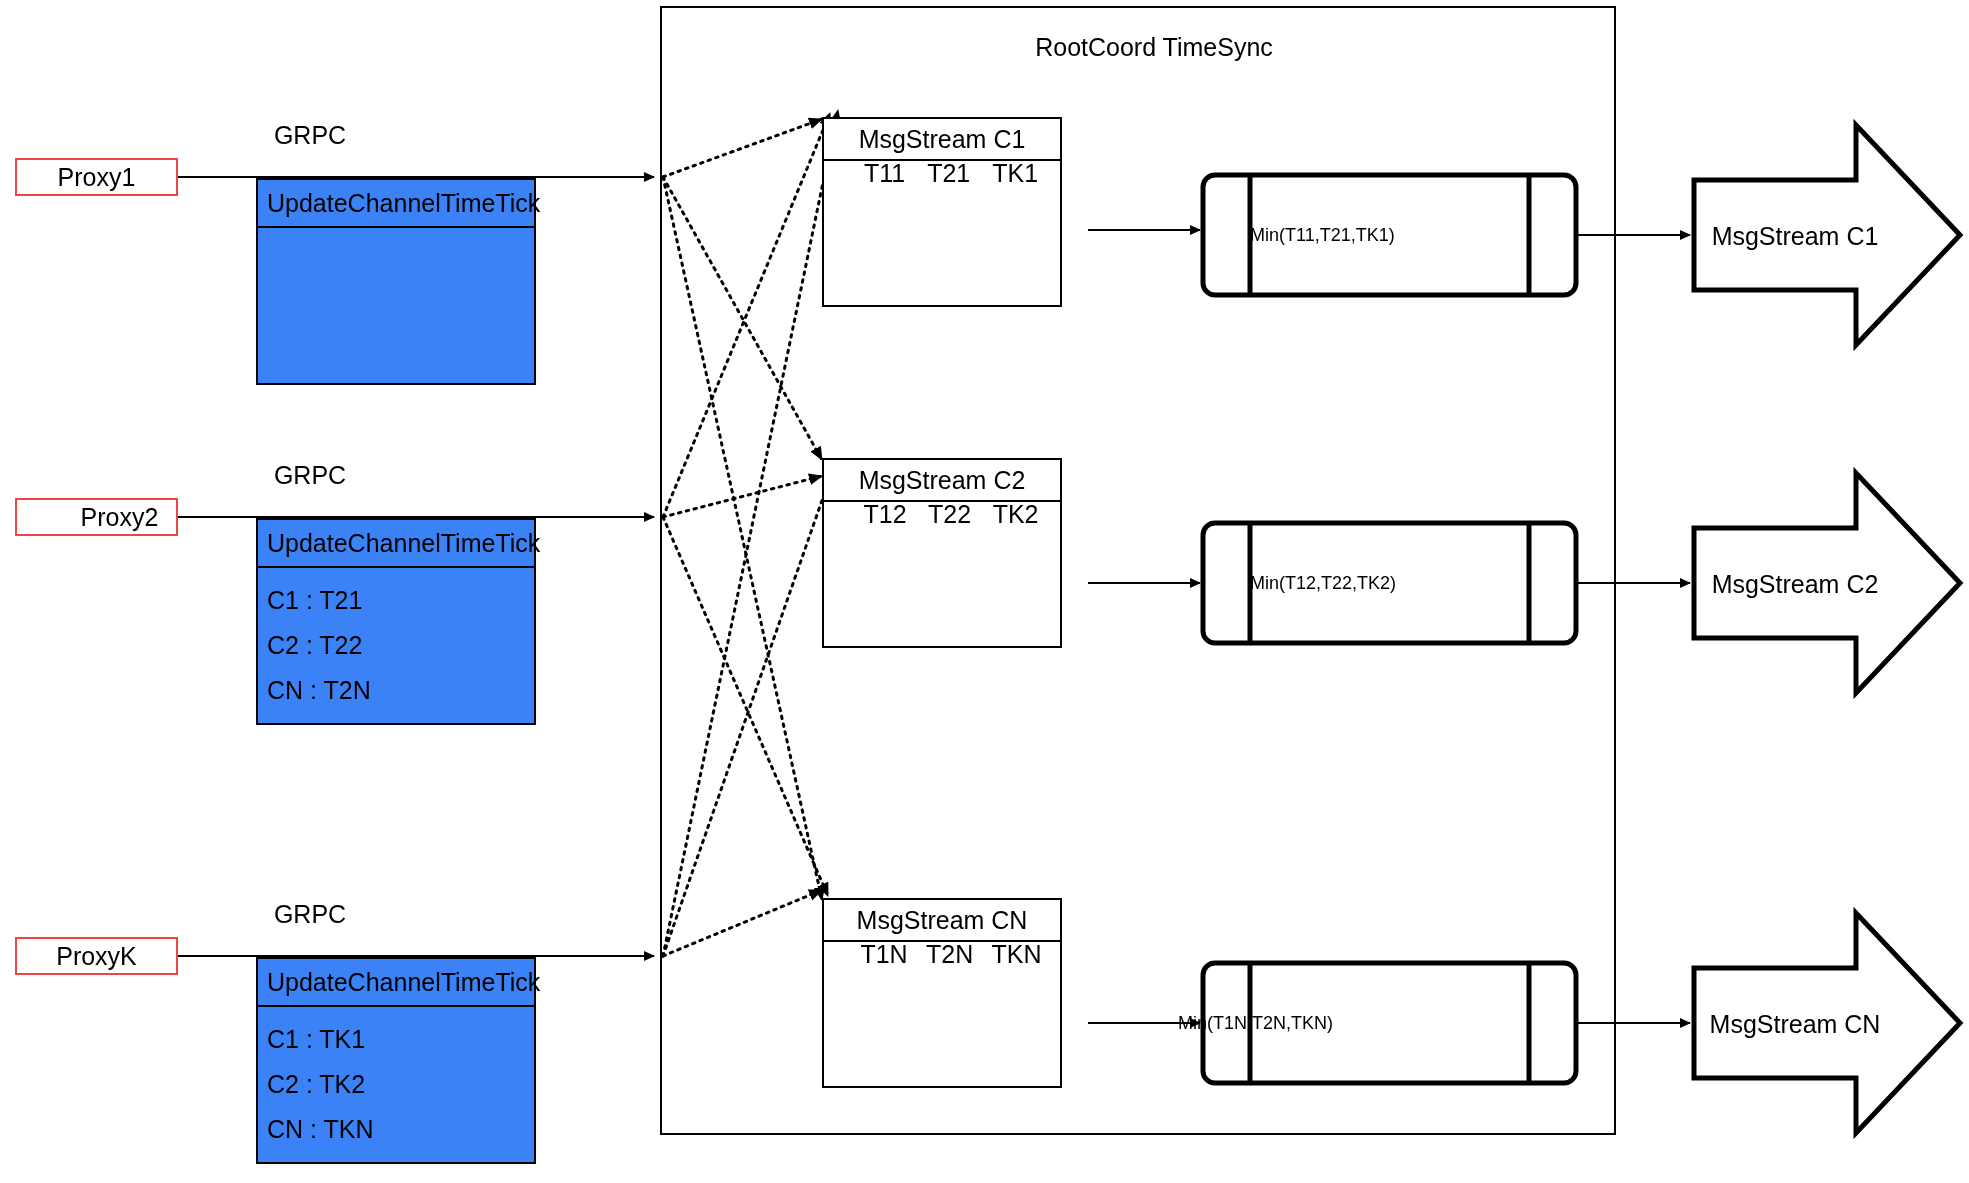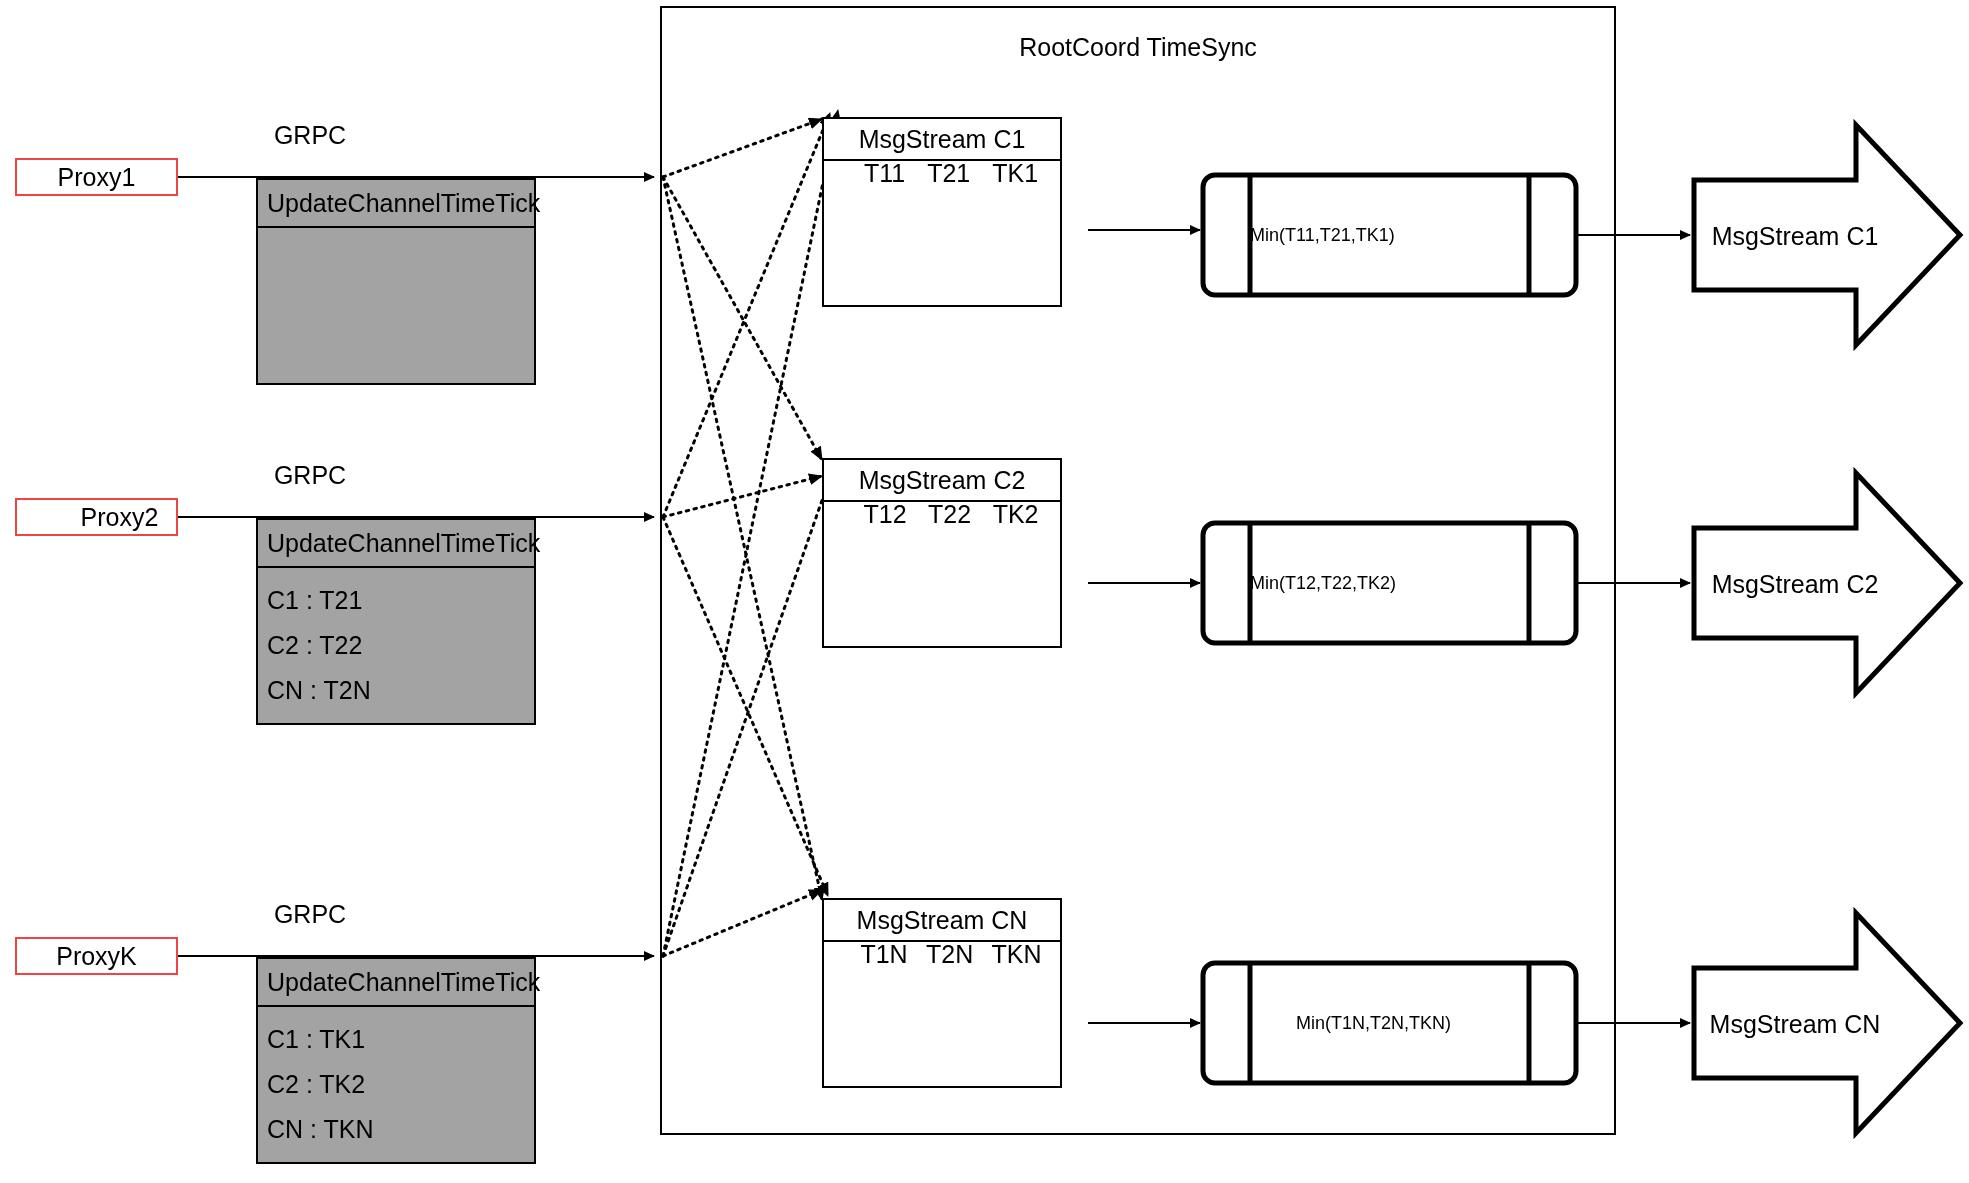--- a/index.html
+++ b/index.html
@@ -25,21 +25,21 @@
     border: 2px solid #ef4444;
     background: #fff;
     display: flex;
     align-items: center;
     justify-content: center;
     font-size: 25px;
     box-sizing: border-box;
   }
   .uct-box {
     border: 2px solid #000;
-    background: #a3a3a3;
+    background: #3b82f6;
     box-sizing: border-box;
     display: flex;
     flex-direction: column;
   }
   .uct-title {
     border-bottom: 2px solid #000;
     height: 48px;
     display: flex;
     align-items: center;
     padding-left: 9px;
@@ -90,20 +90,21 @@
 
   .container-box {
     border: 2px solid #000;
     background: transparent;
     box-sizing: border-box;
   }
   .container-title {
     position: absolute;
     font-size: 25px;
     text-align: center;
+    padding-left: 16px;
   }
 
   .min-label {
     position: absolute;
     font-size: 18px;
     text-align: left;
     width: 100%;
     top: 50%;
     transform: translateY(-50%);
     pointer-events: none;
@@ -271,19 +272,19 @@
 
   <div class="abs ms-box" style="left:822px; top:898px; width:240px; height:190px;">
     <div class="ms-title">MsgStream CN</div>
     <div class="ms-body">
       <div class="ms-row">T1N</div>
       <div class="ms-row">T2N</div>
       <div class="ms-row">TKN</div>
     </div>
   </div>
 
-  <div class="abs" style="left:1296px; top:963px; width:279px; height:120px;">
+  <div class="abs" style="left:1178px; top:963px; width:279px; height:120px;">
     <div class="min-label">Min(T1N,T2N,TKN)</div>
   </div>
 
   <div class="abs out-label" style="left:1700px; top:1010px; width:190px; text-align:center;">MsgStream CN</div>
 
 </div>
 
 </body></html>

